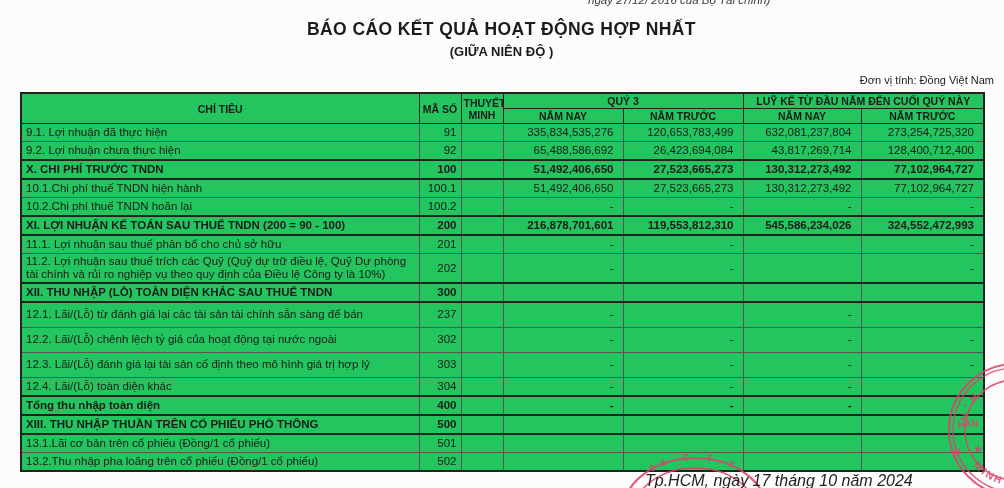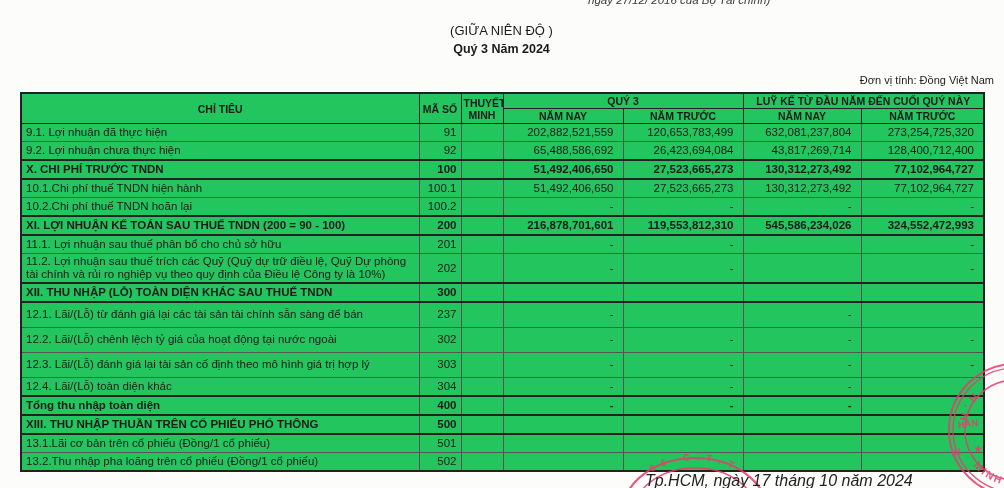--- a/index.html
+++ b/index.html
@@ -7,21 +7,21 @@
     width:1004px;height:488px;position:relative;overflow:hidden;
     background:#fcfcfa;color:#1b1b1b;
     font-family:"Liberation Sans", sans-serif;
   }
   .top-note{
     position:absolute;top:-6px;left:588px;
     font-style:italic;font-size:11.5px;color:#3a3a3a;white-space:nowrap;
   }
   .title-block{position:absolute;top:19px;left:20px;width:963px;text-align:center}
   .title{font-size:17.5px;font-weight:bold;letter-spacing:.4px}
-  .subtitle{font-size:13px;font-weight:normal;margin-top:4px}
+  .subtitle{font-size:13px;font-weight:bold;margin-top:4px}
   .period{font-size:12.5px;font-weight:bold;margin-top:4px}
   .unit-note{position:absolute;top:74px;right:10px;font-size:11px;color:#222}
   table{
     position:absolute;top:92px;left:20px;width:963px;
     border-collapse:collapse;table-layout:fixed;background:#22c55e;
     border:2px solid #222;
   }
   th,td{border:1px solid #555;overflow:hidden}
   thead th{
     border:1.5px solid #222;font-size:10.5px;font-weight:bold;
@@ -46,22 +46,22 @@
   }
 </style>
 </head>
 <body>
 
 <div class="page">
 
   <div class="top-note">ngày 27/12/ 2016 của Bộ Tài chính)</div>
 
   <div class="title-block">
+    <div class="title">BÁO CÁO KẾT QUẢ HOẠT ĐỘNG HỢP NHẤT</div>
     <div class="subtitle">(GIỮA NIÊN ĐỘ )</div>
-    <div class="period">Quý 3 Năm 2024</div>
   </div>
 
   <div class="unit-note">Đơn vị tính: Đồng Việt Nam</div>
 
   <table>
     <colgroup>
       <col style="width:398px">
         <col style="width:42px">
         <col style="width:42px">
       <col style="width:120px">
@@ -82,21 +82,21 @@
         <th>NĂM TRƯỚC</th>
         <th>NĂM NAY</th>
         <th>NĂM TRƯỚC</th>
       </tr>
     </thead>
     <tbody>
         <tr>
           <td class="label">9.1. Lợi nhuận đã thực hiện</td>
           <td class="code">91</td>
           <td class="note"></td>
-          <td class="num">202,882,521,559</td>
+          <td class="num">335,834,535,276</td>
           <td class="num">120,653,783,499</td>
           <td class="num">632,081,237,804</td>
           <td class="num">273,254,725,320</td>
         </tr>
         <tr>
           <td class="label">9.2. Lợi nhuận chưa thực hiện</td>
           <td class="code">92</td>
           <td class="note"></td>
           <td class="num">65,488,586,692</td>
           <td class="num">26,423,694,084</td>

